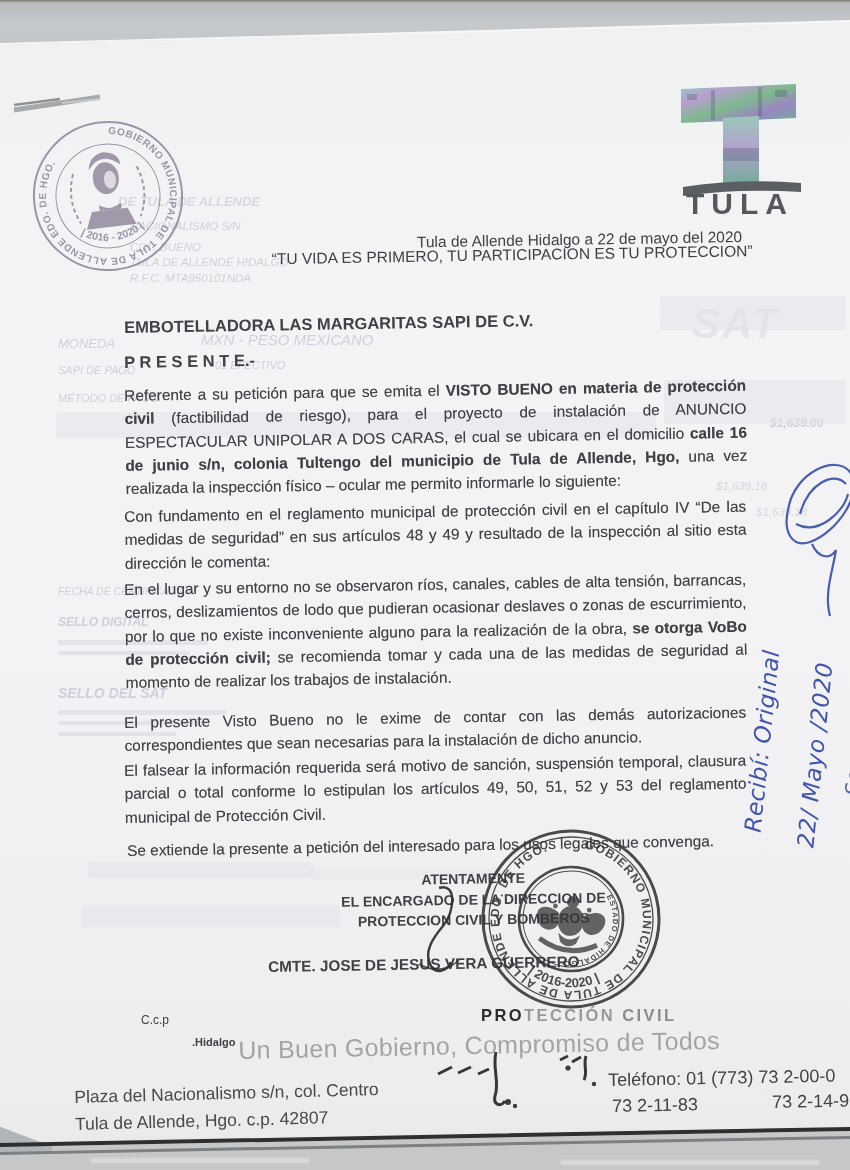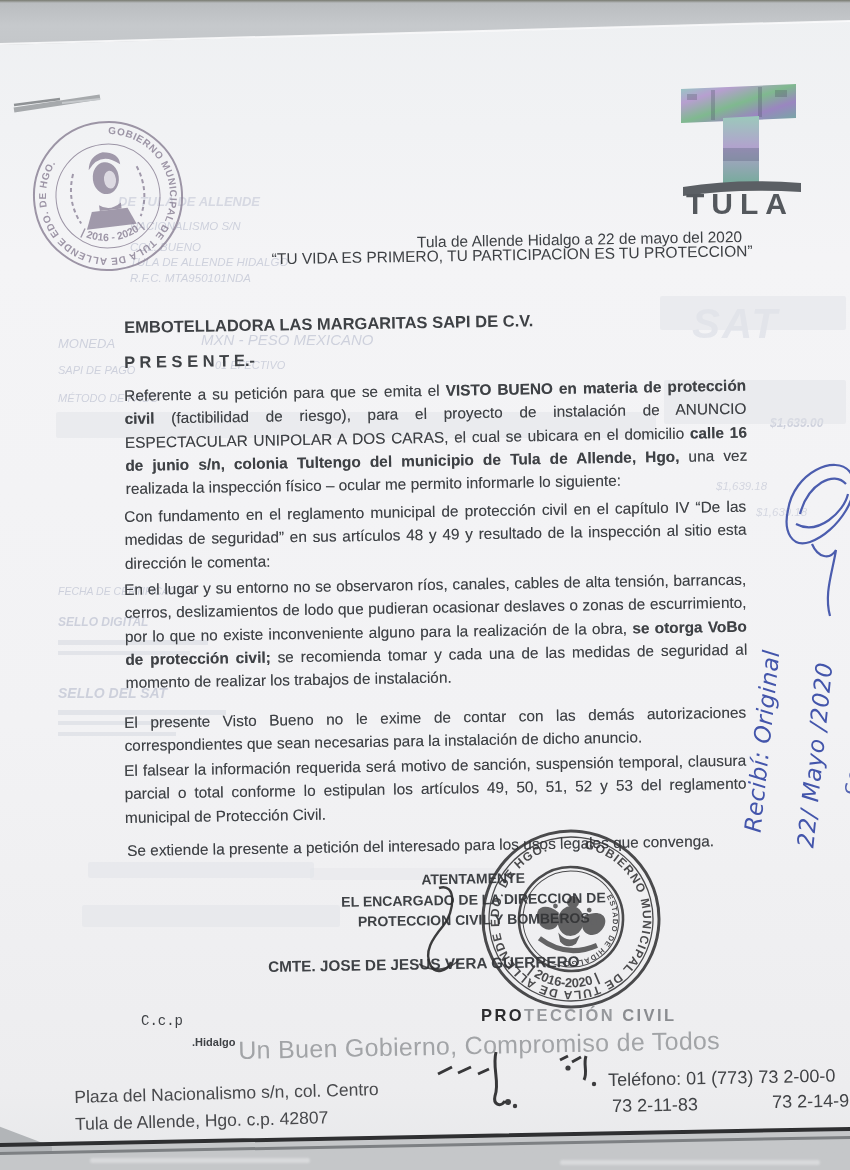--- a/index.html
+++ b/index.html
@@ -201,21 +201,21 @@
       <circle cx="70" cy="93" r="3"></circle>
         <circle cx="116" cy="93" r="3"></circle>
       <circle cx="76" cy="82" r="2.4"></circle>
         <circle cx="110" cy="82" r="2.4"></circle>
       <path d="M64,116 Q93,133 122,116" fill="none" stroke="#343436" stroke-width="5"></path>
     </g>
   </svg>
 
   <div class="abs dept" style="left:481px;top:1006px;"><span style="color:#2c2c2e;">PRO</span><span style="color:#97999d;">TECCIÓN</span><span style="color:#8a8c90;"> CIVIL</span></div>
 
-  <div class="abs doc" style="left:141px;top:1013px;font-size:14px;font-family:Liberation Mono, monospace;">C.c.p</div>
+  <div class="abs doc" style="left:141px;top:1013px;font-size:12px;">C.c.p</div>
   <div class="abs doc b" style="left:192px;top:1036px;font-size:11px;">.Hidalgo</div>
 
   <div class="abs slogan" style="left:238px;top:1036px;">Un Buen Gobierno, Compromiso de Todos</div>
 
   <svg class="abs" style="left:428px;top:1046px;" width="200" height="70">
     <g stroke="#1f1f21" fill="none" stroke-width="3" opacity=".88">
       <path d="M10,28 l14,-7 m6,6 l13,-6 m7,7 l11,-5"></path>
       <path d="M68,6 C64,22 72,36 67,50 C65,58 72,62 77,55"></path>
       <path d="M132,14 l8,-4 m4,6 l9,-5"></path>
       <path d="M158,10 c-3,9 2,16 -2,24"></path>

